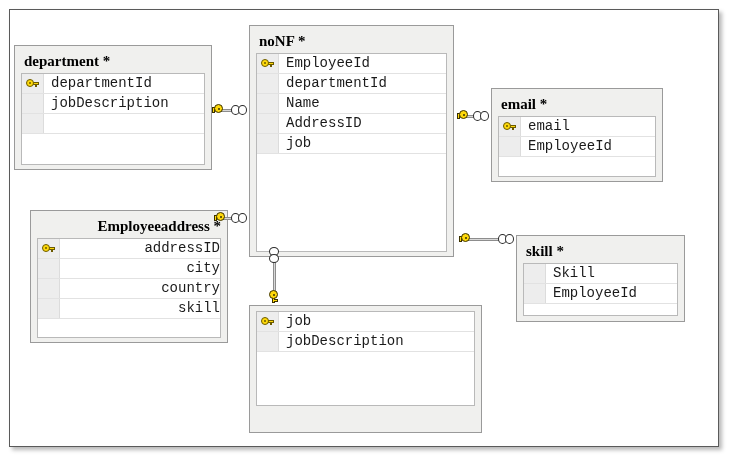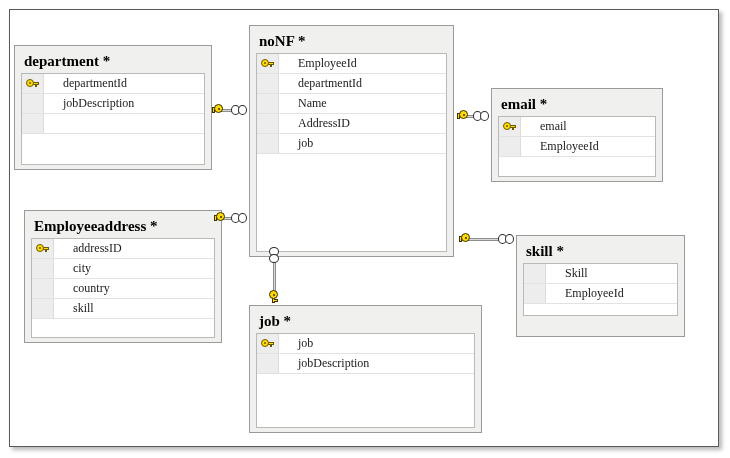--- a/index.html
+++ b/index.html
@@ -61,25 +61,25 @@
     width: 21px;
     min-width: 21px;
     background: #ededed;
     border-right: 1px solid #dcdcdc;
     display: flex;
     align-items: center;
     justify-content: center;
   }
   .attr-name {
     flex: 1;
-    font-family: Liberation Serif, serif;
-    font-size: 12px;
+    font-family: Liberation Mono, monospace;
+    font-size: 14px;
     color: #1a1a1a;
     line-height: 19px;
-    padding-left: 19px;
+    padding-left: 7px;
     white-space: nowrap;
     overflow: hidden;
   }
   .attr-filler {
     background: #ffffff;
   }
 
   
   .key-glyph {
     position: relative;
@@ -291,21 +291,21 @@
           </div>
           <div class="attr-name">email</div>
         </div>
         <div class="attr-row">
           <div class="attr-gutter"></div>
           <div class="attr-name">EmployeeId</div>
         </div>
         <div class="attr-filler" style="height: 19px;"></div>
       </div>
     </div>
-    <div class="entity" style="left: 14px; top: 200px; width: 198px; height: 133px;">
+    <div class="entity" style="left: 20px; top: 200px; width: 198px; height: 133px; text-align: right;">
       <div class="entity-title">Employeeaddress *</div>
       <div class="attr-box" style="height: 100px;">
         <div class="attr-row">
           <div class="attr-gutter">
             <span class="key-glyph">
               <span class="kshaft"></span>
               <span class="ktooth"></span>
               <span class="kbow"></span>
             </span>
           </div>
@@ -319,36 +319,35 @@
           <div class="attr-gutter"></div>
           <div class="attr-name">country</div>
         </div>
         <div class="attr-row">
           <div class="attr-gutter"></div>
           <div class="attr-name">skill</div>
         </div>
         <div class="attr-filler" style="height: 19px;"></div>
       </div>
     </div>
-    <div class="entity" style="left: 506px; top: 225px; width: 169px; height: 102px;">
+    <div class="entity" style="left: 506px; top: 225px; width: 169px; height: 87px;">
       <div class="entity-title">skill *</div>
       <div class="attr-box" style="height: 53px;">
         <div class="attr-row">
           <div class="attr-gutter"></div>
           <div class="attr-name">Skill</div>
         </div>
         <div class="attr-row">
           <div class="attr-gutter"></div>
           <div class="attr-name">EmployeeId</div>
         </div>
         <div class="attr-filler" style="height: 19px;"></div>
       </div>
     </div>
     <div class="entity" style="left: 239px; top: 295px; width: 233px; height: 128px;">
-      <div class="entity-title">job *</div>
       <div class="attr-box" style="height: 95px;">
         <div class="attr-row">
           <div class="attr-gutter">
             <span class="key-glyph">
               <span class="kshaft"></span>
               <span class="ktooth"></span>
               <span class="kbow"></span>
             </span>
           </div>
           <div class="attr-name">job</div>

